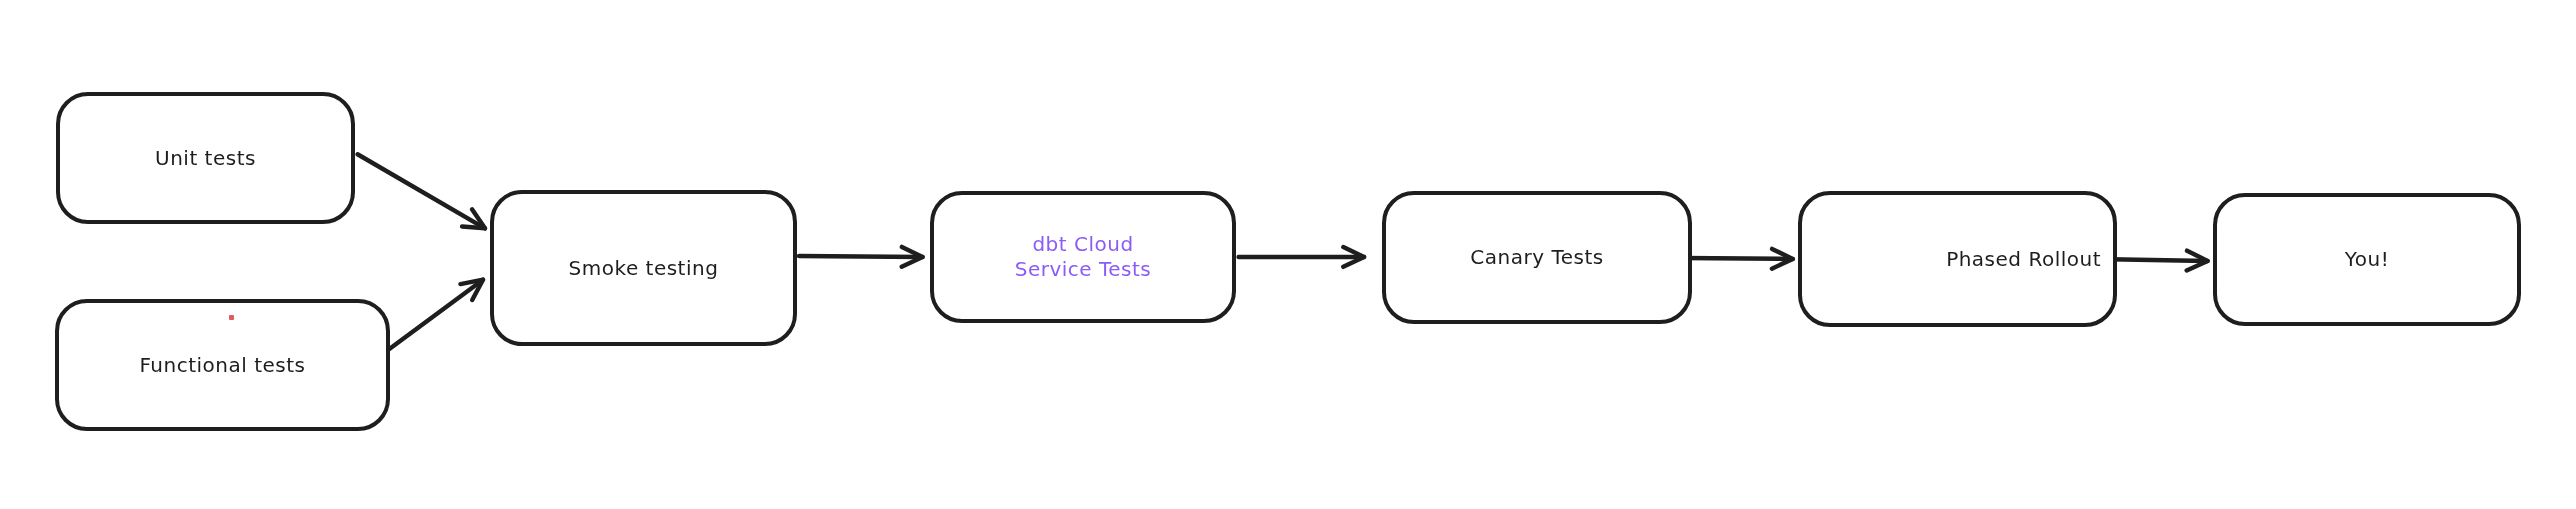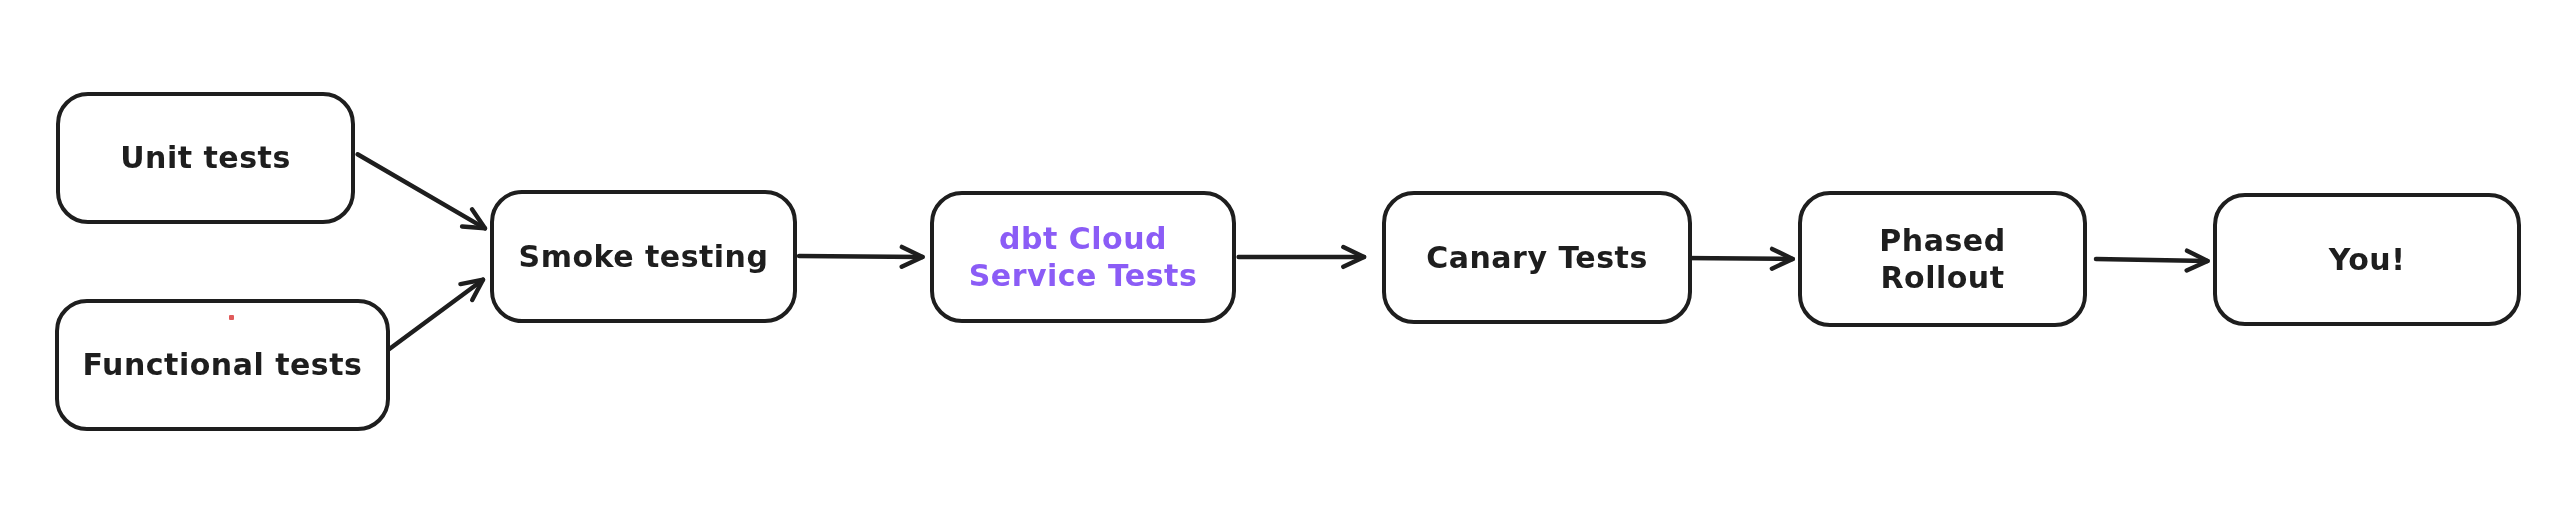--- a/index.html
+++ b/index.html
@@ -33,27 +33,26 @@
     box-sizing: border-box;
     border: 4.4px solid #1e1e1e;
     border-radius: 32px;
     background: #ffffff;
     display: flex;
     align-items: center;
     justify-content: center;
     text-align: center;
   }
   .node-label {
-    font-size: 30px;
+    font-size: 20px;
     line-height: 1.25;
     color: #1e1e1e;
     white-space: pre-line;
     letter-spacing: 0.5px;
     padding: 0 12px;
-    font-weight: bold;
   }
   .artifact-dot {
     position: absolute;
     width: 5px;
     height: 5px;
     border-radius: 1px;
   }
 </style>
 </head>
 <body>
@@ -74,31 +73,31 @@
         <path d="M2122,262 L2235,264" class="edge" stroke="#1e1e1e" marker-end="url(#arrowhead)"></path>
       </g>
   </svg>
   <div id="nodes-layer">
       <div class="node" style="left: 56px; top: 92px; width: 299px; height: 132px; border-color: rgb(30, 30, 30); background: rgb(255, 255, 255);">
         <span class="node-label" style="color: rgb(30, 30, 30);">Unit tests</span>
       </div>
       <div class="node" style="left: 55px; top: 299px; width: 335px; height: 132px; border-color: rgb(30, 30, 30); background: rgb(255, 255, 255);">
         <span class="node-label" style="color: rgb(30, 30, 30);">Functional tests</span>
       </div>
-      <div class="node" style="left: 490px; top: 190px; width: 307px; height: 133px; border-color: rgb(30, 30, 30); background: rgb(255, 255, 255);">
+      <div class="node" style="left: 490px; top: 190px; width: 307px; height: 156px; border-color: rgb(30, 30, 30); background: rgb(255, 255, 255);">
         <span class="node-label" style="color: rgb(30, 30, 30);">Smoke testing</span>
       </div>
       <div class="node" style="left: 930px; top: 191px; width: 306px; height: 132px; border-color: rgb(30, 30, 30); background: rgb(255, 255, 255);">
         <span class="node-label" style="color: #8b5cf6;">dbt Cloud
 Service Tests</span>
       </div>
       <div class="node" style="left: 1382px; top: 191px; width: 310px; height: 133px; border-color: rgb(30, 30, 30); background: rgb(255, 255, 255);">
         <span class="node-label" style="color: rgb(30, 30, 30);">Canary Tests</span>
       </div>
-      <div class="node" style="left: 1798px; top: 191px; width: 289px; height: 136px; border-color: rgb(30, 30, 30); background: rgb(255, 255, 255);">
+      <div class="node" style="left: 1798px; top: 191px; width: 319px; height: 136px; border-color: rgb(30, 30, 30); background: rgb(255, 255, 255); justify-content: flex-end;">
         <span class="node-label" style="color: rgb(30, 30, 30);">Phased Rollout</span>
       </div>
       <div class="node" style="left: 2213px; top: 193px; width: 308px; height: 133px; border-color: rgb(30, 30, 30); background: rgb(255, 255, 255);">
         <span class="node-label" style="color: rgb(30, 30, 30);">You!</span>
       </div>
     </div>
 <div class="artifact-dot" style="left: 229px; top: 315px; background: rgb(224, 91, 91);"></div>
   </div>
 
 

